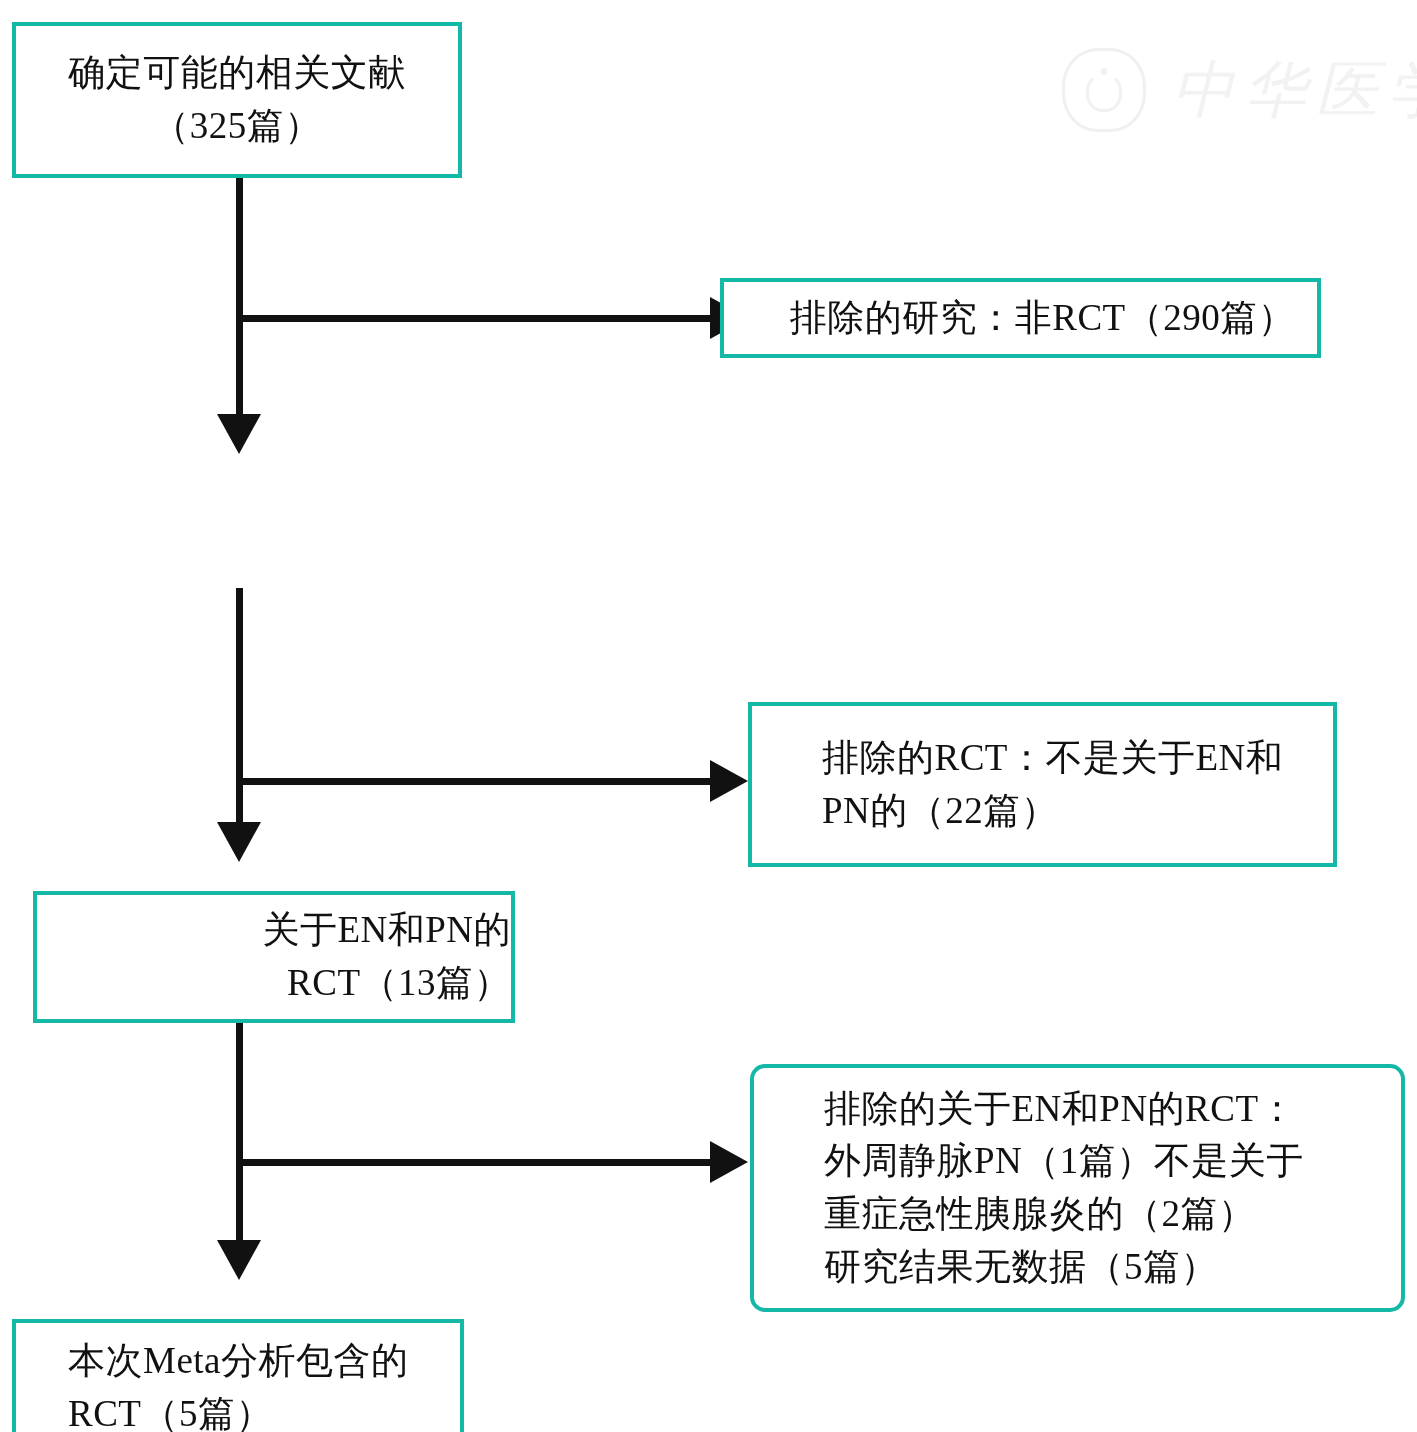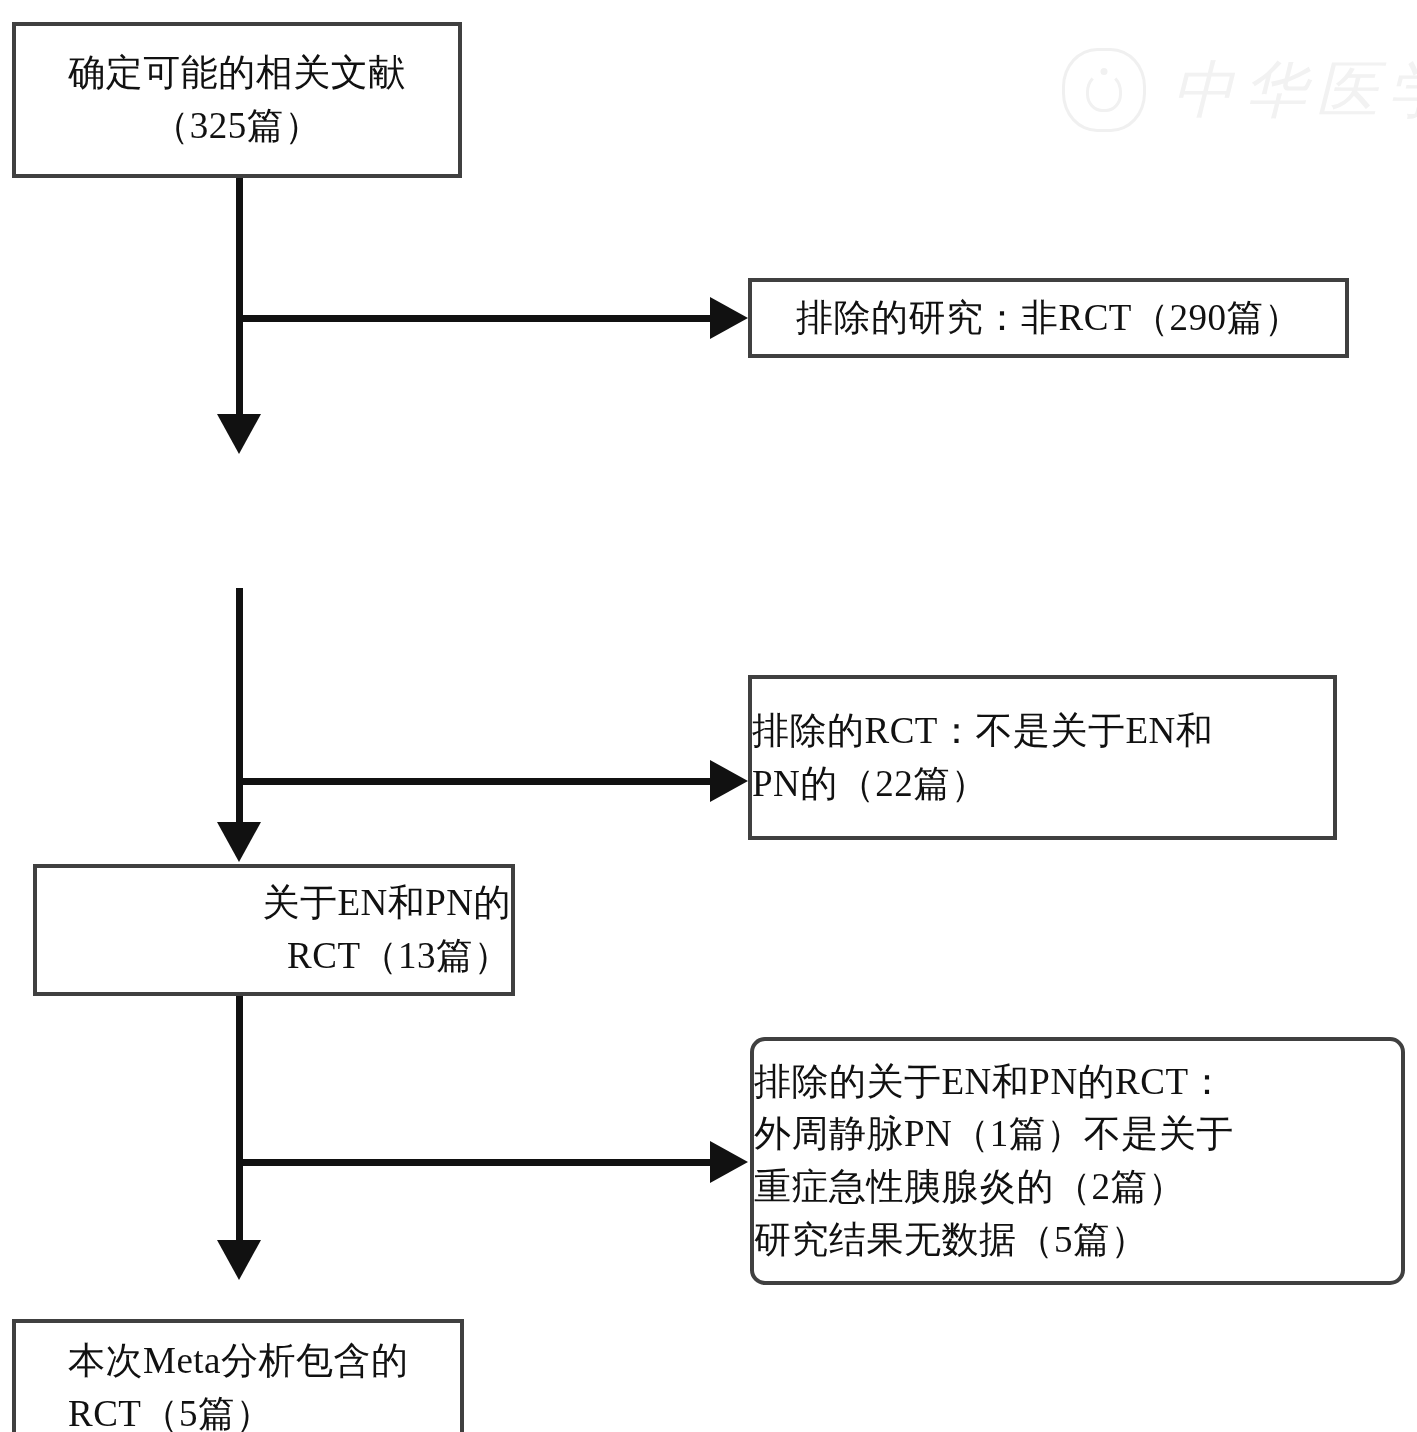--- a/index.html
+++ b/index.html
@@ -15,21 +15,21 @@
     width: 1417px;
     height: 1432px;
     background: #ffffff;
     overflow: hidden;
   }
 
   
   .node {
     position: absolute;
     box-sizing: border-box;
-    border: 4px solid #404040;
+    border: 4px solid #14b8a6;
     background: #ffffff;
     display: flex;
     flex-direction: column;
     justify-content: center;
     color: #111111;
     font-size: 37px;
     line-height: 1.42;
     letter-spacing: 0.5px;
   }
   .node .line {
@@ -38,20 +38,22 @@
   .node.center .line {
     text-align: center;
   }
   .node.indent {
     padding-left: 52px;
   }
   .node.indent-sm {
     padding-left: 44px;
   }
   .node.indent-lg {
+    padding-left: 70px;
+    margin-top: 27px;
   }
 
   
   .vline {
     position: absolute;
     width: 7px;
     background: #111111;
   }
   .hline {
     position: absolute;
@@ -162,21 +164,21 @@
   <div class="node indent-lg" style="left:33px; top:864px; width:482px; height:132px;text-align:right;">
     <div class="line">关于EN和PN的</div>
     <div class="line">RCT（13篇）</div>
   </div>
 
   <div class="node indent" style="left:12px; top:1283px; width:452px; height:137px;margin-top:36px;">
     <div class="line">本次Meta分析包含的</div>
     <div class="line">RCT（5篇）</div>
   </div>
 
-  <div class="node indent-sm" style="left:748px; top:278px; width:601px; height:80px;">
+  <div class="node indent-sm" style="left:720px; top:278px; width:601px; height:80px;align-items:center;">
     <div class="line">排除的研究：非RCT（290篇）</div>
   </div>
 
   <div class="node indent-lg" style="left:748px; top:675px; width:589px; height:165px;">
     <div class="line">排除的RCT：不是关于EN和</div>
     <div class="line">PN的（22篇）</div>
   </div>
 
   <div class="node indent-lg" style="left:750px; top:1037px; width:655px; height:248px;border-radius:15px;">
     <div class="line">排除的关于EN和PN的RCT：</div>

